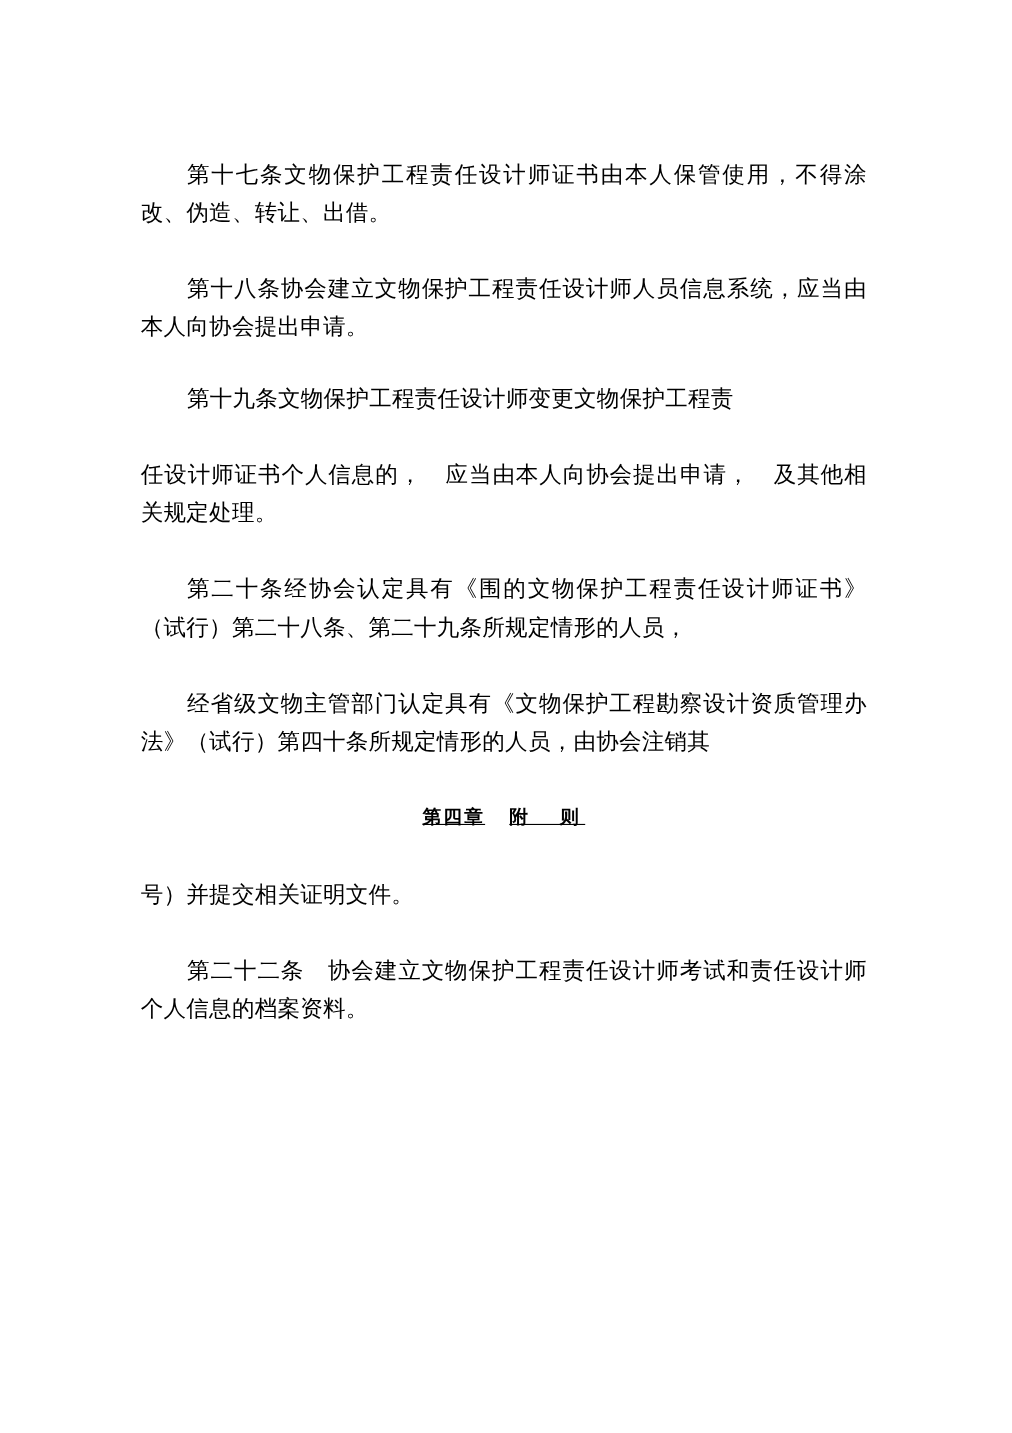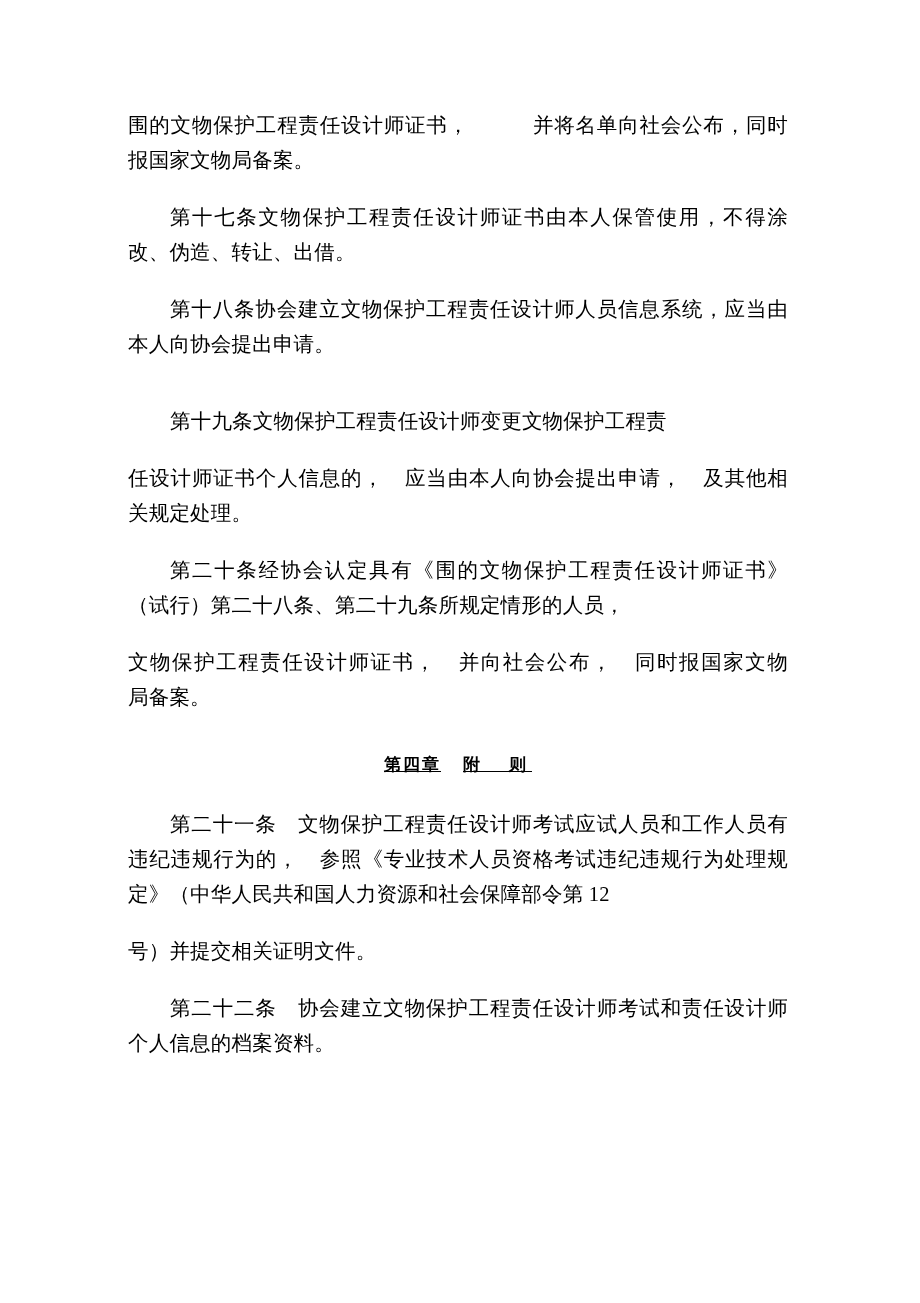--- a/index.html
+++ b/index.html
@@ -26,62 +26,60 @@
     margin: 0;
     font-size: 20.5px;
     line-height: 35px;
     text-align: justify;
     text-justify: inter-ideograph;
     letter-spacing: 0.2px;
   }
   p.indent2 {
     text-indent: 42px;
   }
-  p.gap-md { margin-top: 22px; }
-  p.gap-lg { margin-top: 42px; }
+  p.gap-md { margin-top: 34px; }
+  p.gap-lg { margin-top: 30px; }
   .chapter-title {
     margin: 30px 0 0 0;
     font-size: 17px;
     line-height: 40px;
     text-align: center;
     letter-spacing: 2px;
     text-decoration: underline;
   }
   .chapter-title .spaced {
     letter-spacing: 6px;
   }
   .nbsp-mid { display: inline-block; width: 22px; }
 </style>
 </head>
 <body>
 
 <div class="page">
   <div class="doc-body">
 
-    <p class="para">围的文物保护工程责任设计师证书，　　　并将名单向社会公布，同时报国家文物局备案。</p>
 
     <p class="para indent2 gap-md">第十七条文物保护工程责任设计师证书由本人保管使用，不得涂改、伪造、转让、出借。</p>
 
     <p class="para indent2 gap-md">第十八条协会建立文物保护工程责任设计师人员信息系统，应当由本人向协会提出申请。</p>
 
     <p class="para indent2 gap-lg">第十九条文物保护工程责任设计师变更文物保护工程责</p>
 
     <p class="para gap-md">任设计师证书个人信息的，　应当由本人向协会提出申请，　及其他相关规定处理。</p>
 
 
     <p class="para indent2 gap-md">第二十条经协会认定具有《围的文物保护工程责任设计师证书》（试行）第二十八条、第二十九条所规定情形的人员，</p>
 
 
+    <p class="para indent2 gap-md">经省级文物主管部门认定具有《文物保护工程勘察设计资质管理办法》（试行）第四十条所规定情形的人员，由协会注销其</p>
 
-    <p class="para gap-md">文物保护工程责任设计师证书，　并向社会公布，　同时报国家文物　局备案。</p>
 
     <h2 class="chapter-title">
       <span>第四章</span><span class="nbsp-mid"></span><span class="spaced">附　则</span>
     </h2>
 
-    <p class="para indent2 gap-md">第二十一条　文物保护工程责任设计师考试应试人员和工作人员有违纪违规行为的，　参照《专业技术人员资格考试违纪违规行为处理规定》（中华人民共和国人力资源和社会保障部令第 12</p>
 
     <p class="para gap-md">号）并提交相关证明文件。</p>
 
     <p class="para indent2 gap-md">第二十二条　协会建立文物保护工程责任设计师考试和责任设计师个人信息的档案资料。</p>
 
   </div>
 </div>
 
 </body></html>

